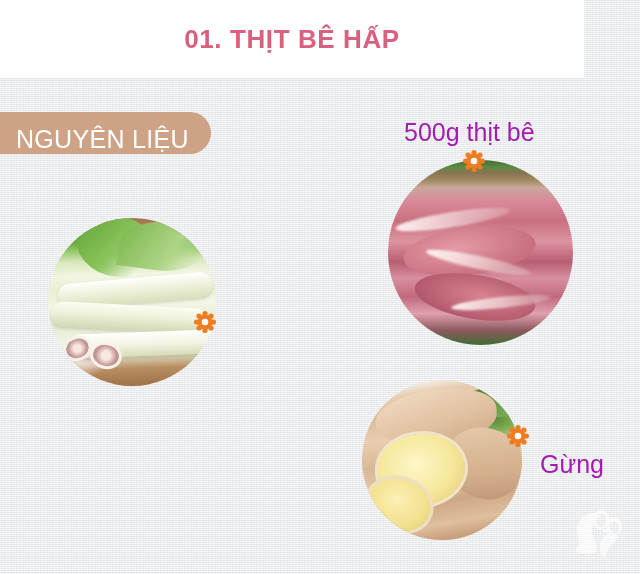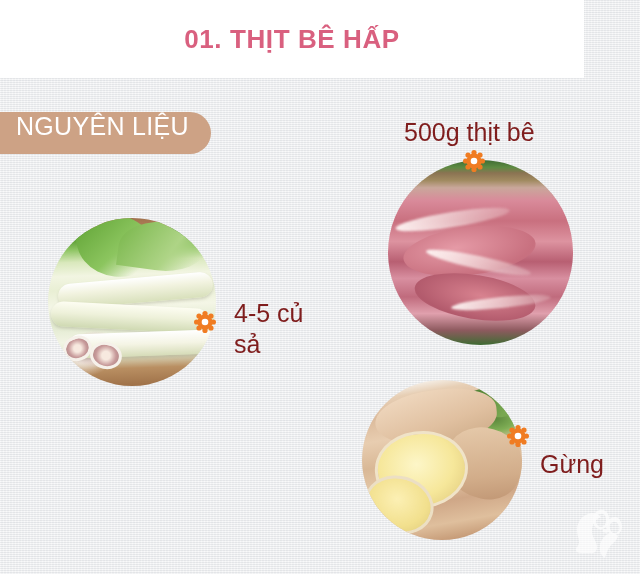--- a/index.html
+++ b/index.html
@@ -65,21 +65,21 @@
   
   #section-badge {
     position: absolute;
     left: 0;
     top: 112px;
     height: 42px;
     padding: 0 22px 0 16px;
     background: #cda285;
     border-radius: 0 21px 21px 0;
     display: flex;
-    align-items: flex-start;
+    align-items: flex-end;
   }
   #section-badge-label {
     color: #ffffff;
     font-size: 25px;
     font-weight: 400;
     letter-spacing: 0.3px;
     white-space: nowrap;
   }
 
   
@@ -259,21 +259,21 @@
     width: 22px; height: 22px;
   }
   .marker svg { display: block; width: 22px; height: 22px; }
   #marker-meat     { left: 463px; top: 150px; }
   #marker-lemongrass { left: 194px; top: 311px; }
   #marker-ginger   { left: 507px; top: 425px; }
 
   
   .ingredient-label {
     position: absolute;
-    color: #7f1d1d;
+    color: #a21caf;
     font-size: 25px;
     font-weight: 400;
     line-height: 1.22;
     white-space: pre-line;
   }
   #label-meat       { left: 404px; top: 117px; }
   #label-lemongrass { left: 234px; top: 298px; text-align: left; }
   #label-ginger     { left: 540px; top: 421px; margin-top: 28px; }
 
   
@@ -372,22 +372,20 @@
         <circle cx="2.6" cy="11" r="2.6"></circle>
         <circle cx="5" cy="5" r="2.6"></circle>
         <circle cx="11" cy="11" r="7.6"></circle>
       </g>
       <circle cx="11" cy="11" r="3.3" fill="#ffffff"></circle>
     </svg>
   </div>
 
   <div id="label-meat" class="ingredient-label">500g thịt bê</div>
 
-  <div id="label-lemongrass" class="ingredient-label">4-5 củ
-sả</div>
 
   <div id="label-ginger" class="ingredient-label">Gừng</div>
 
   <div id="watermark">
     <svg viewBox="0 0 62 58" xmlns="http://www.w3.org/2000/svg">
       <g fill="#ffffff" fill-opacity="0.85">
         <path d="M24 10c-6 2-11 8-11 16 0 5 2 8 2 12 0 4-3 5-3 8 0 2 2 3 5 3h10c4 0 6-2 6-6 0-6-5-9-5-16 0-7 4-12 9-14-4-4-9-5-13-3z"></path>
         <path d="M36 6c-5 1-8 6-7 12 1 5 5 8 9 7 5-1 8-6 7-12-1-5-5-8-9-7zm1 4c3-1 5 2 5 6s-2 7-5 7-5-3-5-7 2-6 5-6z"></path>
         <path d="M47 14c-4 2-6 7-4 12 2 4 7 6 11 4s5-8 3-12c-2-5-6-6-10-4zm2 4c3-1 5 1 6 4s0 6-3 7-5-1-6-4 0-6 3-7z"></path>
         <path d="M44 30c-4 2-7 6-8 11-1 6 1 11 5 13 1-5 3-9 6-13 3-3 6-5 7-9-3-3-7-4-10-2z"></path>

